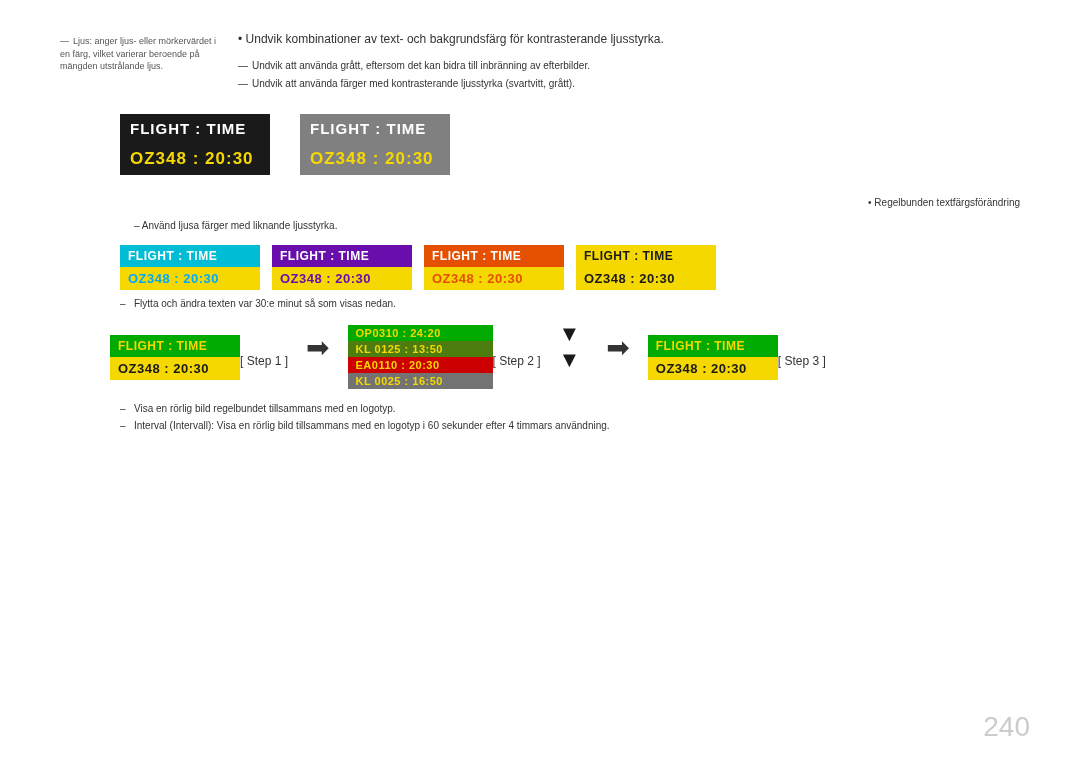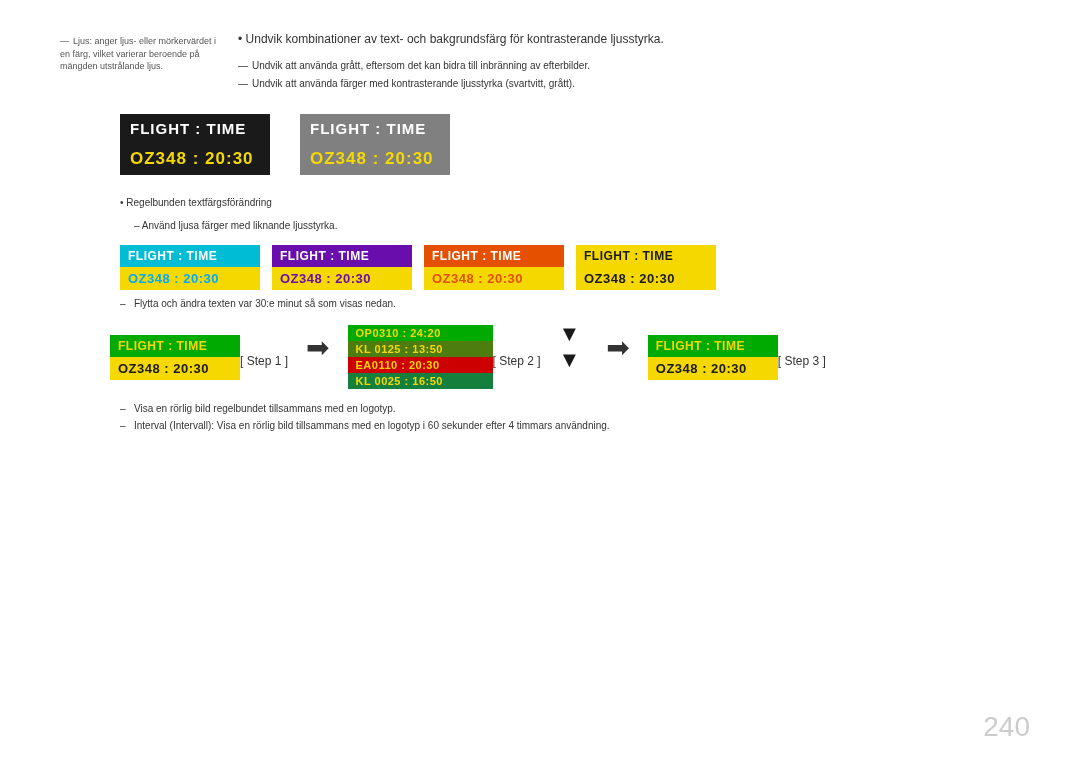--- a/index.html
+++ b/index.html
@@ -93,20 +93,21 @@
 
     
     .box2-header { background: #808080; color: #fff; }
     .box2-data { background: #808080; color: #f5d800; }
 
     .section-bullets {
       font-size: 10px;
       color: #333;
       margin-bottom: 8px;
       line-height: 1.5;
+      text-align: right;
     }
     .section-bullets li { list-style: none; margin-bottom: 2px; }
     .section-bullets li::before { content: "• "; }
     .section-sub {
       font-size: 10px;
       color: #333;
       padding-left: 14px;
       line-height: 1.5;
     }
 
@@ -210,21 +211,21 @@
     }
     .step2-row {
       padding: 2px 8px;
       font-weight: bold;
       font-size: 11px;
       letter-spacing: 0.5px;
     }
     .step2-row.green-bg { background: #00aa00; color: #f5d800; }
     .step2-row.blue-bg { background: #4d7c0f; color: #f5d800; }
     .step2-row.red-bg { background: #cc0000; color: #f5d800; }
-    .step2-row.dark-bg { background: #15803d; color: #f5d800; }
+    .step2-row.dark-bg { background: #737373; color: #f5d800; }
 
     .final-dashes {
       font-size: 10px;
       color: #333;
       margin-top: 10px;
       padding-left: 60px;
     }
     .final-dash-item {
       position: relative;
       padding-left: 14px;

